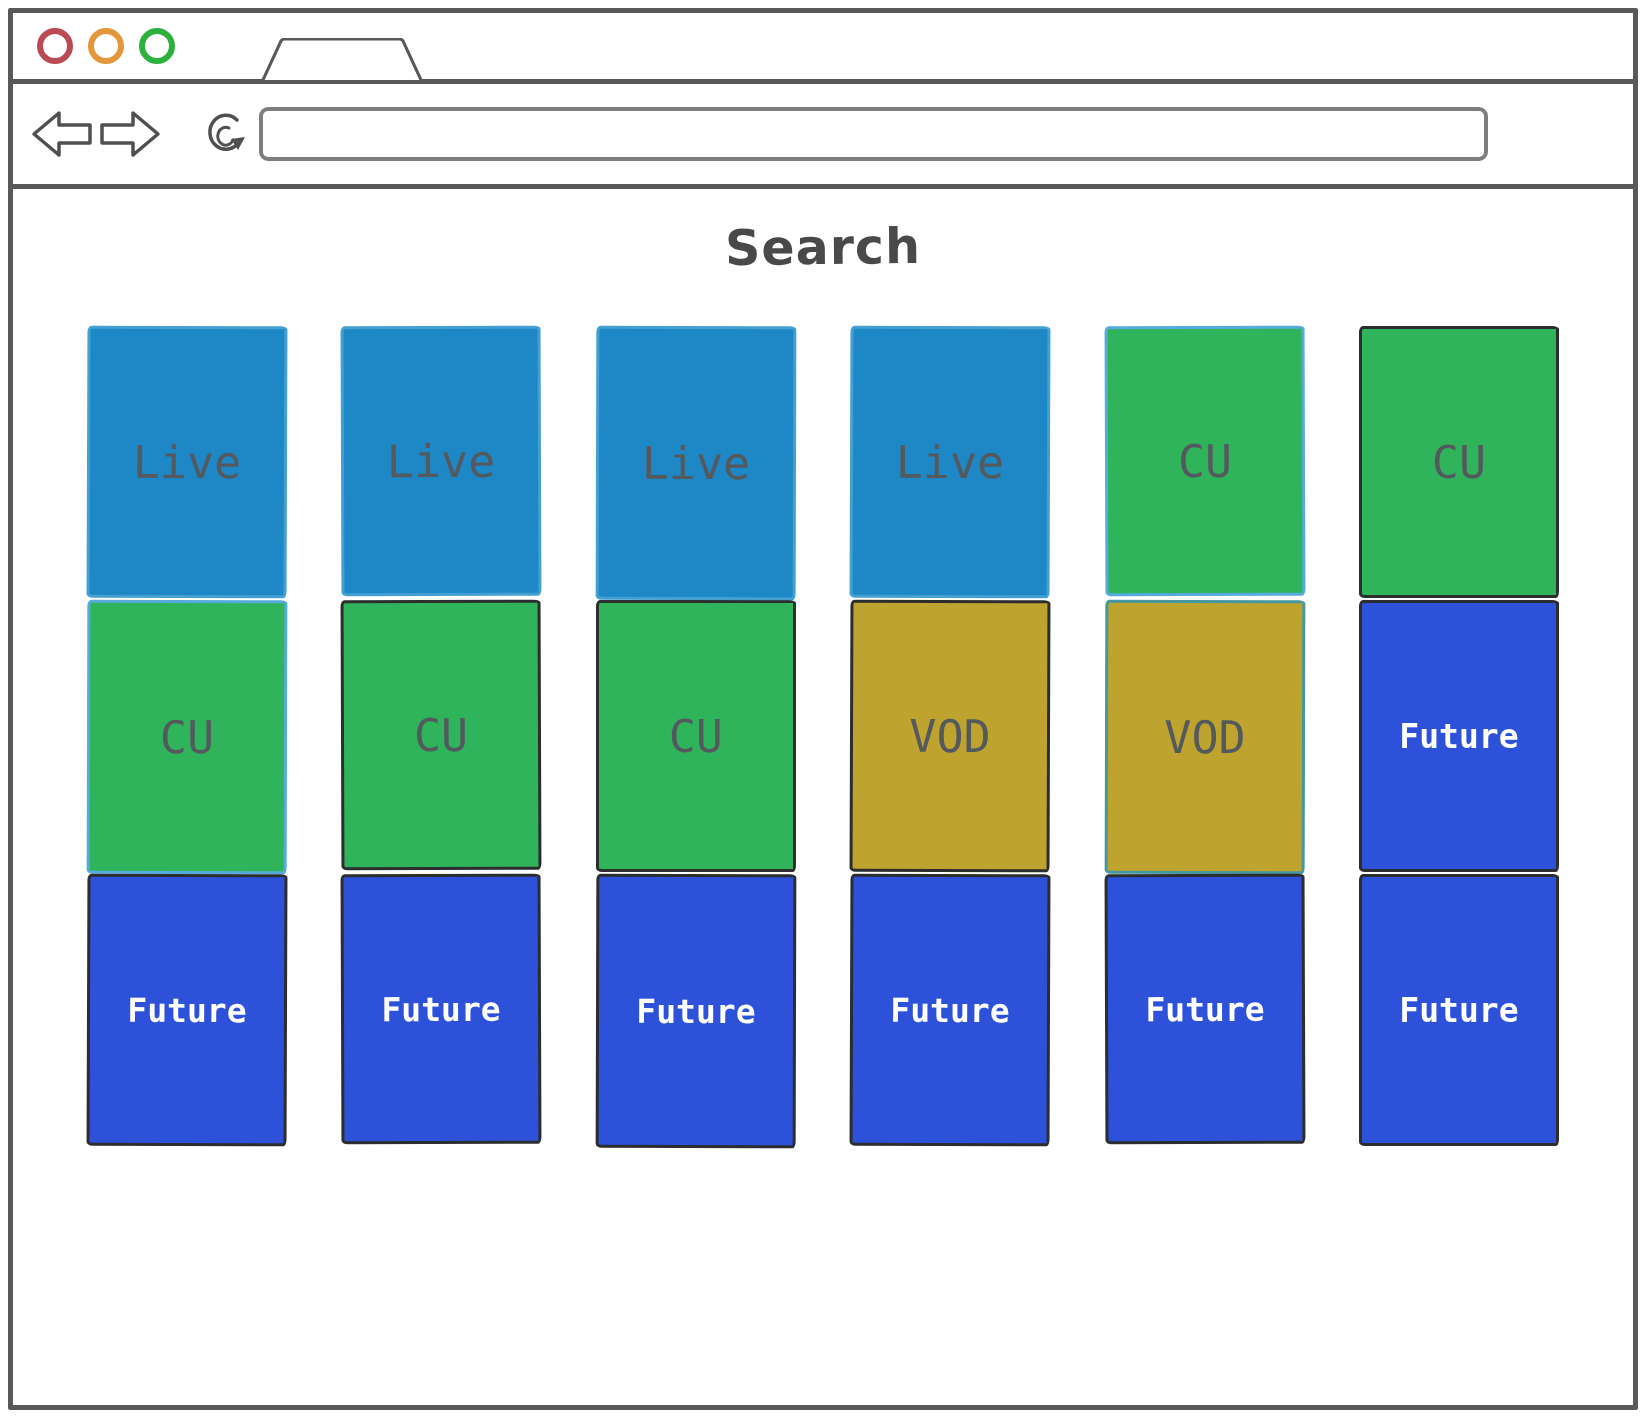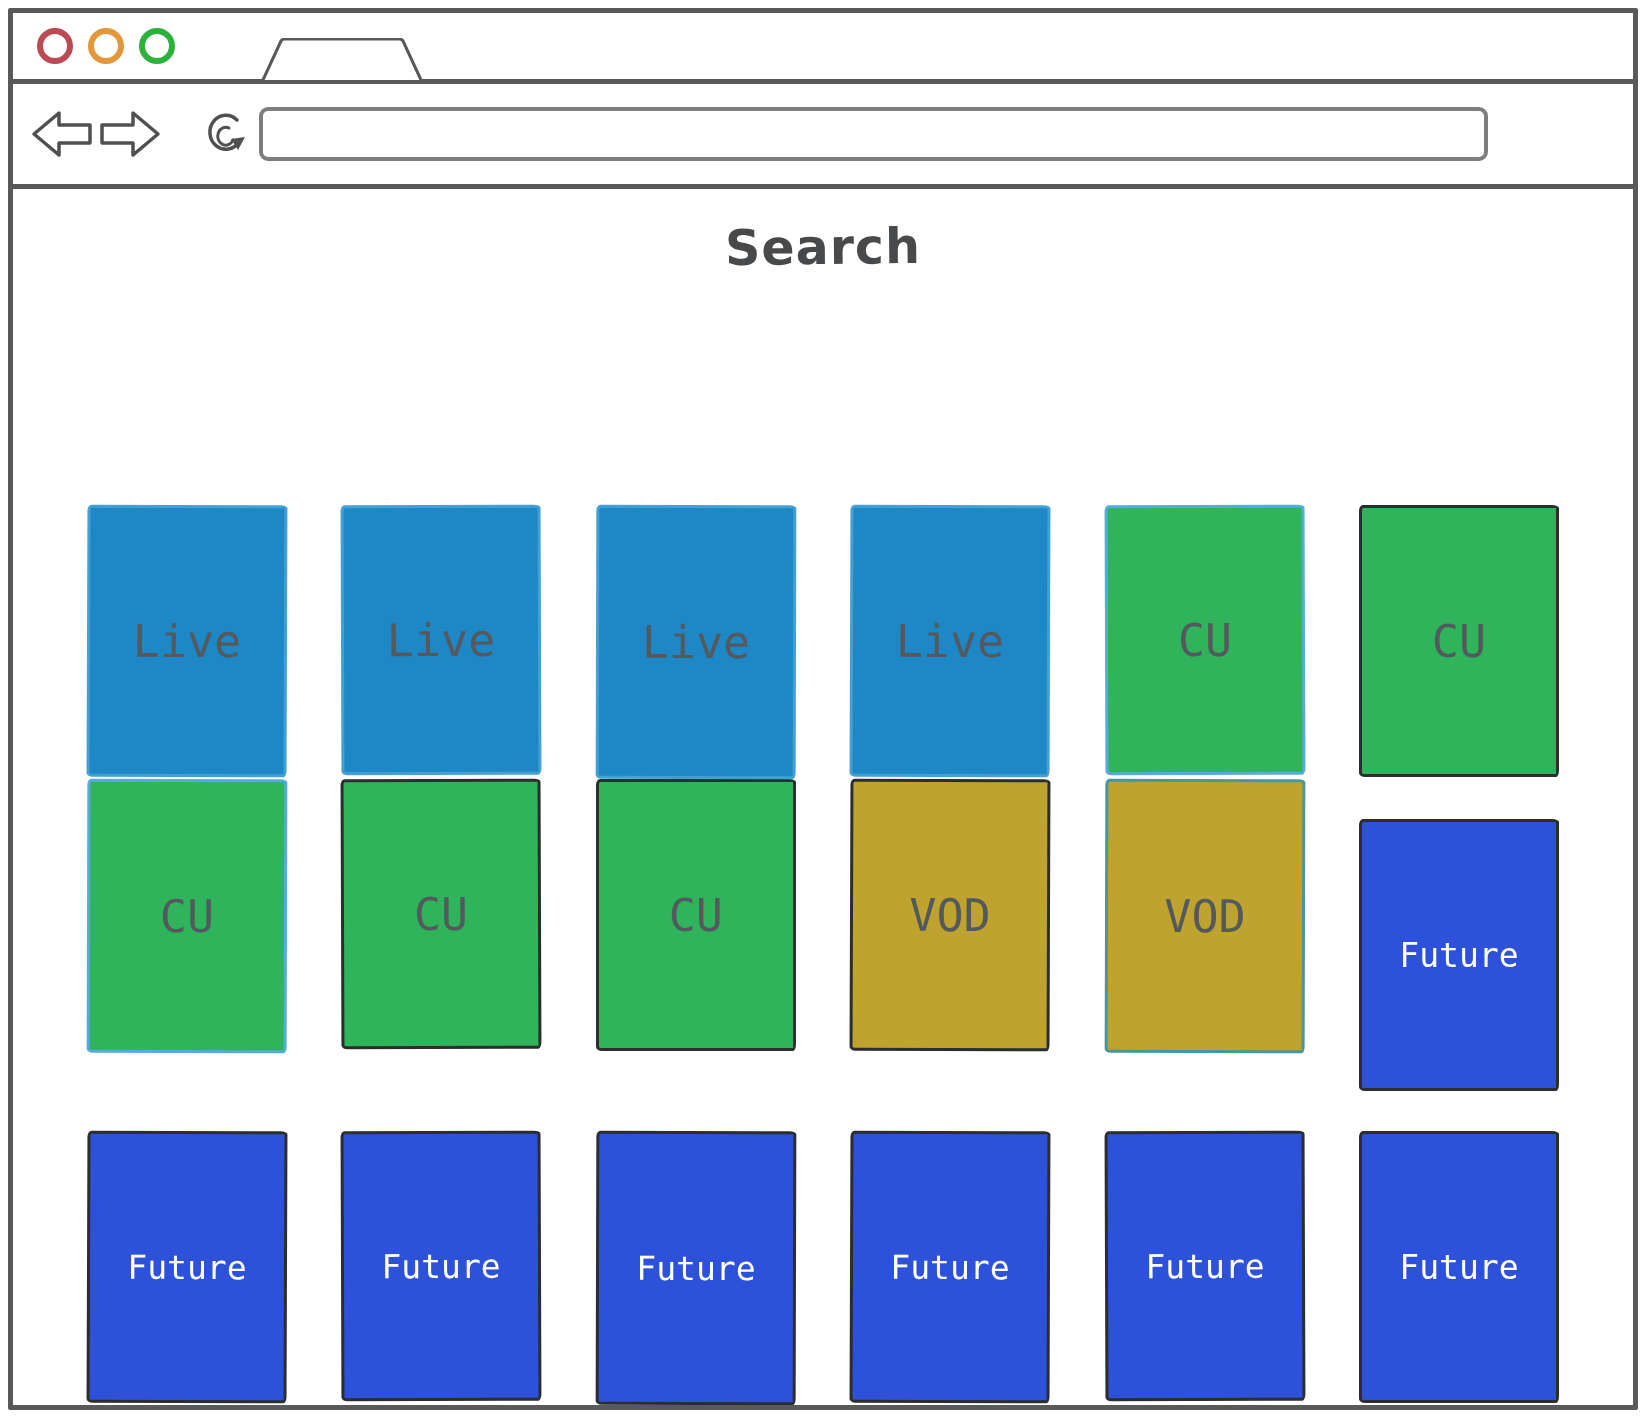--- a/index.html
+++ b/index.html
@@ -12,25 +12,25 @@
   .light{width:24px;height:24px;border-radius:50%;border:6px solid #999;background:#fff;}
   .tab{position:absolute;left:248px;bottom:-1px;width:162px;height:42px;}
 
   
   .navbar{height:100px;flex:0 0 100px;border-bottom:5px solid #58595b;display:flex;align-items:center;padding:0 0 0 18px;}
   .nav-btn{background:none;border:none;padding:0;margin:0 6px 0 0;cursor:pointer;display:flex;align-items:center;}
   .refresh-btn{margin-left:32px;margin-right:8px;}
   .urlbar{flex:1;max-width:1272px;height:46px;border:4px solid #7d7e80;border-radius:9px;margin-right:145px;font-size:24px;padding:0 14px;color:#444;outline:none;background:#fff;}
 
   
-  .content{flex:1;display:flex;flex-direction:column;overflow:hidden;justify-content:space-between;}
+  .content{flex:1;display:flex;flex-direction:column;overflow:hidden;}
   .page-title{margin-top:30px;text-align:center;font-size:49px;font-weight:700;color:#48494b;letter-spacing:1px;transform:rotate(-0.6deg);}
   .grid{margin-top:50px;padding:0 74px;display:grid;grid-template-columns:repeat(6,200px);justify-content:space-between;}
   .card{height:272px;display:flex;align-items:center;justify-content:center;box-sizing:border-box;border:3px solid transparent;font-family:"DejaVu Sans Mono","Liberation Mono",monospace;font-size:45px;cursor:pointer;border-radius:4px 7px 3px 6px / 6px 3px 7px 4px;}
-  .card.future{font-size:33px;font-weight:400;margin-top:40px;}
+  .card.future{font-size:33px;font-weight:700;}
   .card:nth-child(3n+1){transform:rotate(0.2deg);}
   .card:nth-child(3n+2){transform:rotate(-0.2deg);height:270px;}
   .card:nth-child(4n+3){transform:rotate(0.15deg);height:274px;}
   .card span{pointer-events:none;}
 </style>
 </head>
 <body>
 
 <div class="stage">
   <div class="window">

